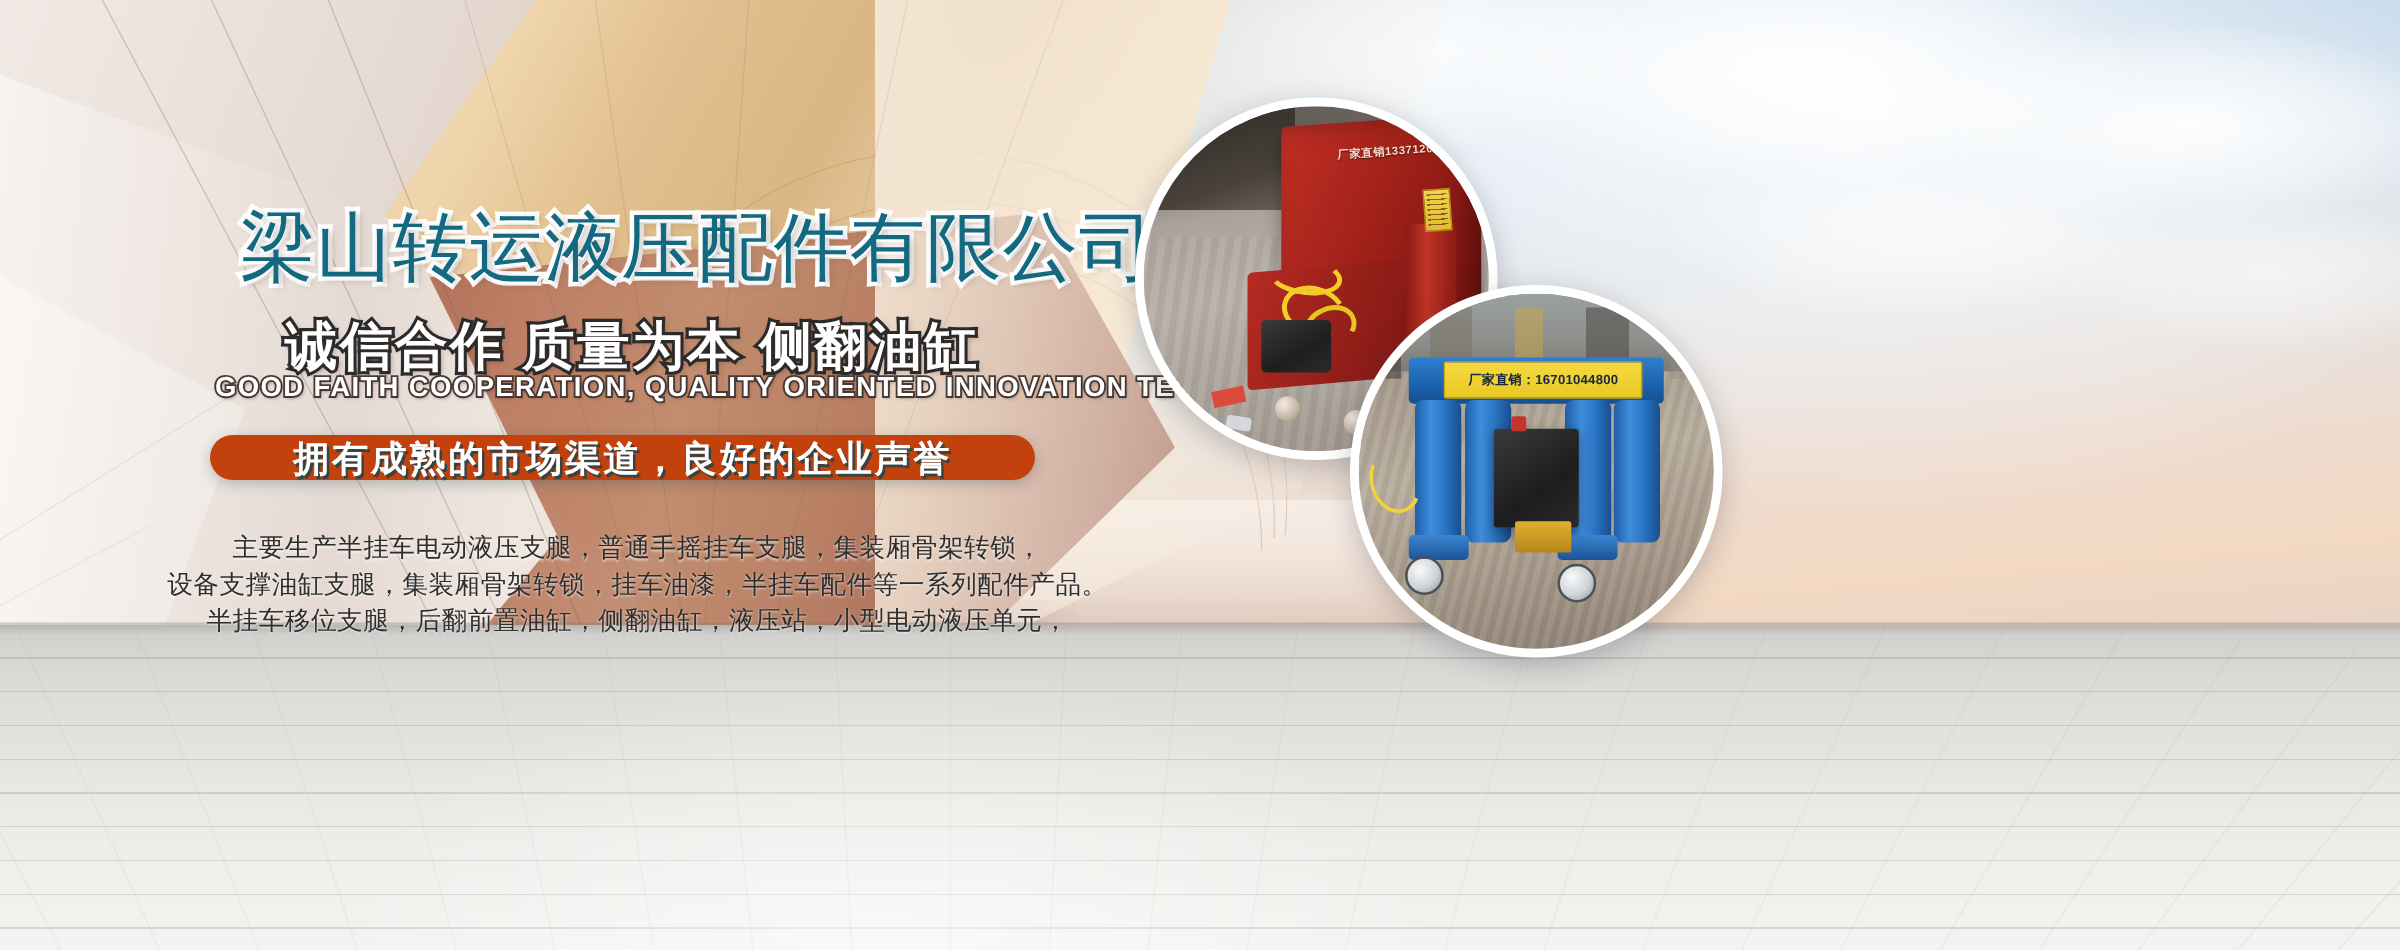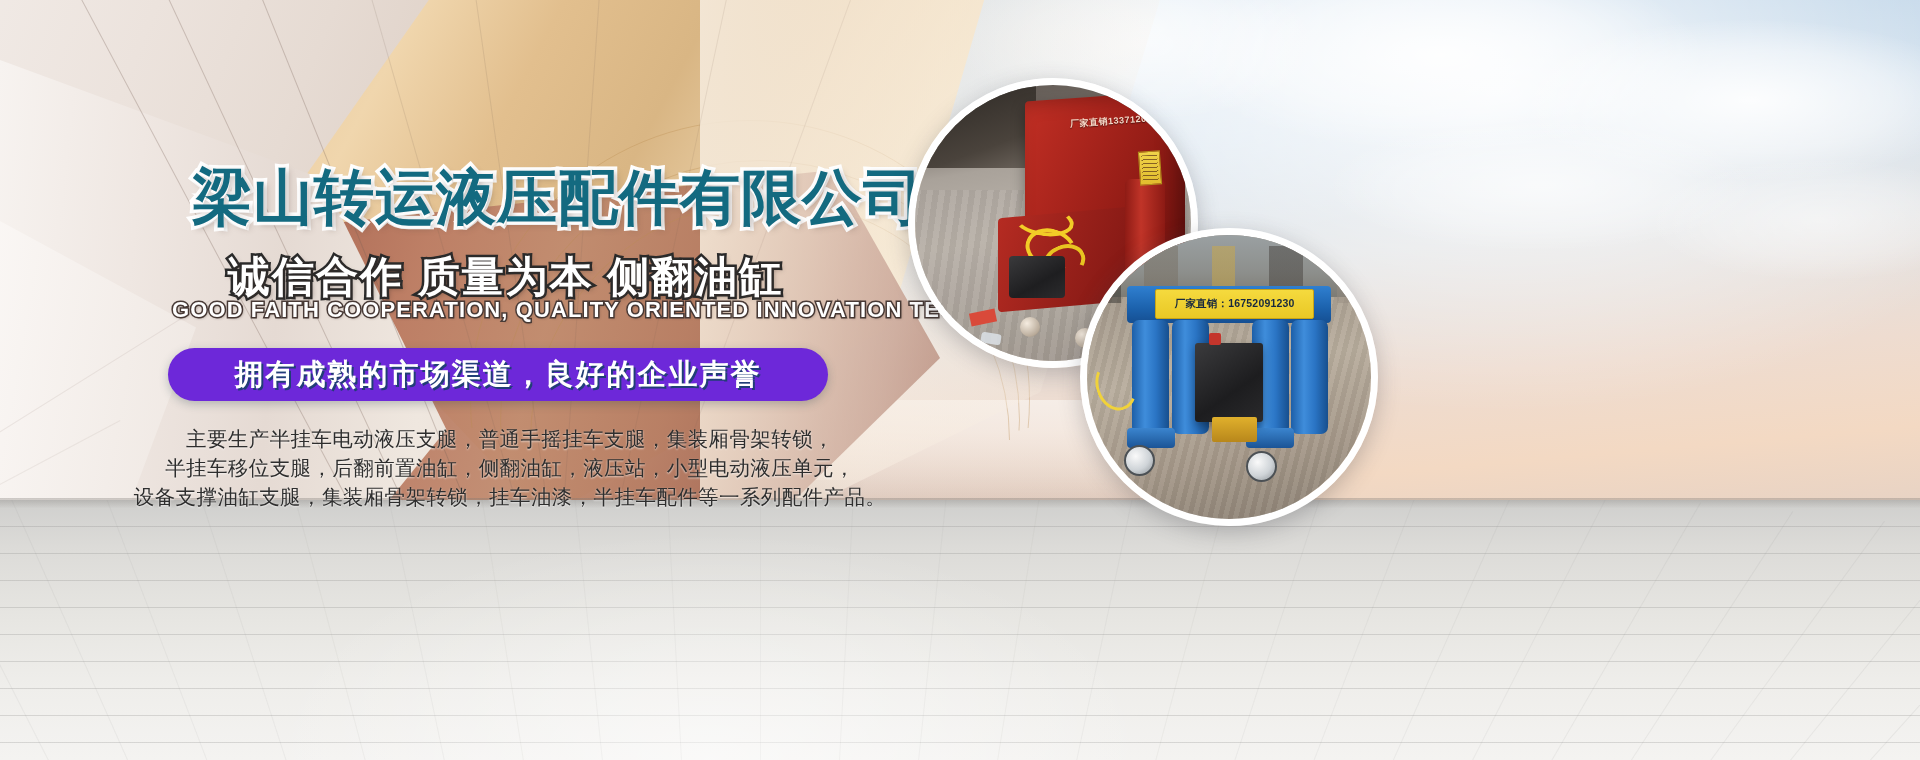--- a/index.html
+++ b/index.html
@@ -187,21 +187,21 @@
   .copy {
     position: absolute;
     left: 0; top: 0; width: 1020px; height: 760px;
     pointer-events: none;
   }
   .copy > * { pointer-events: auto; }
 
   .company-title {
     position: absolute; left: 192px; top: 158px;
     font-size: 60px;
-    font-weight: 700;
+    font-weight: 400;
     letter-spacing: 1px;
     color: #136A80;
     white-space: nowrap;
     -webkit-text-stroke: 7px #ffffff;
     paint-order: stroke fill;
     text-shadow:
       0 3px 0 rgba(255,255,255,0.9),
       3px 3px 6px rgba(90,70,60,0.35);
   }
 
@@ -224,24 +224,24 @@
     letter-spacing: 1.1px;
     color: #ffffff;
     white-space: nowrap;
     -webkit-text-stroke: 3px #4a3c38;
     paint-order: stroke fill;
     text-shadow: 1px 1px 3px rgba(60,45,40,0.55);
   }
 
   .ribbon {
     position: absolute; left: 168px; top: 348px;
-    width: 660px; height: 53px;
-    background: #6d28d9;
+    width: 660px; height: 36px;
+    background: #c2410c;
     border-radius: 27px;
-    display: flex; align-items: center; justify-content: center;
+    display: flex; justify-content: center;
     box-shadow: 0 3px 10px rgba(40,70,80,0.28);
   }
   .ribbon-text {
     font-size: 29px;
     font-weight: 700;
     letter-spacing: 2px;
     color: #ffffff;
     white-space: nowrap;
     text-shadow: 2px 2px 0 rgba(8,70,84,0.75);
   }
@@ -520,22 +520,22 @@
     <div class="slogan-cn">诚信合作 质量为本 侧翻油缸</div>
 
     <div class="slogan-en">GOOD FAITH COOPERATION, QUALITY ORIENTED INNOVATION TECHNOLOGY</div>
 
     <div class="ribbon">
       <span class="ribbon-text">拥有成熟的市场渠道，良好的企业声誉</span>
     </div>
 
     <div class="desc">
       <div class="desc-line">主要生产半挂车电动液压支腿，普通手摇挂车支腿，集装厢骨架转锁，</div>
+      <div class="desc-line">设备支撑油缸支腿，集装厢骨架转锁，挂车油漆，半挂车配件等一系列配件产品。</div>
       <div class="desc-line">半挂车移位支腿，后翻前置油缸，侧翻油缸，液压站，小型电动液压单元，</div>
-      <div class="desc-line">设备支撑油缸支腿，集装厢骨架转锁，挂车油漆，半挂车配件等一系列配件产品。</div>
     </div>
   </div>
 
   <div class="photo-circle photo-red">
     <div class="ph-inner">
       <div class="red-ground"></div>
       <div class="dark-bg"></div>
       <div class="red-body"></div>
       <div class="red-body2"></div>
       <div class="red-cyl"></div>
@@ -552,21 +552,21 @@
     </div>
   </div>
 
   <div class="photo-circle photo-blue">
     <div class="ph-inner">
       <div class="blue-ground"></div>
       <div class="blue-sky-strip"></div>
       <div class="bg-clutter"></div>
       <div class="blue-frame"></div>
       <div class="yellow-sign">
-        <span>厂家直销：16752091230</span>
+        <span>厂家直销：16701044800</span>
       </div>
       <div class="blue-leg bl1"></div>
       <div class="blue-leg bl2"></div>
       <div class="blue-leg bl3"></div>
       <div class="blue-leg bl4"></div>
       <div class="blue-foot bf1"></div>
       <div class="blue-foot bf2"></div>
       <div class="blue-box"></div>
       <div class="blue-amber"></div>
       <div class="caster cs1"></div>

